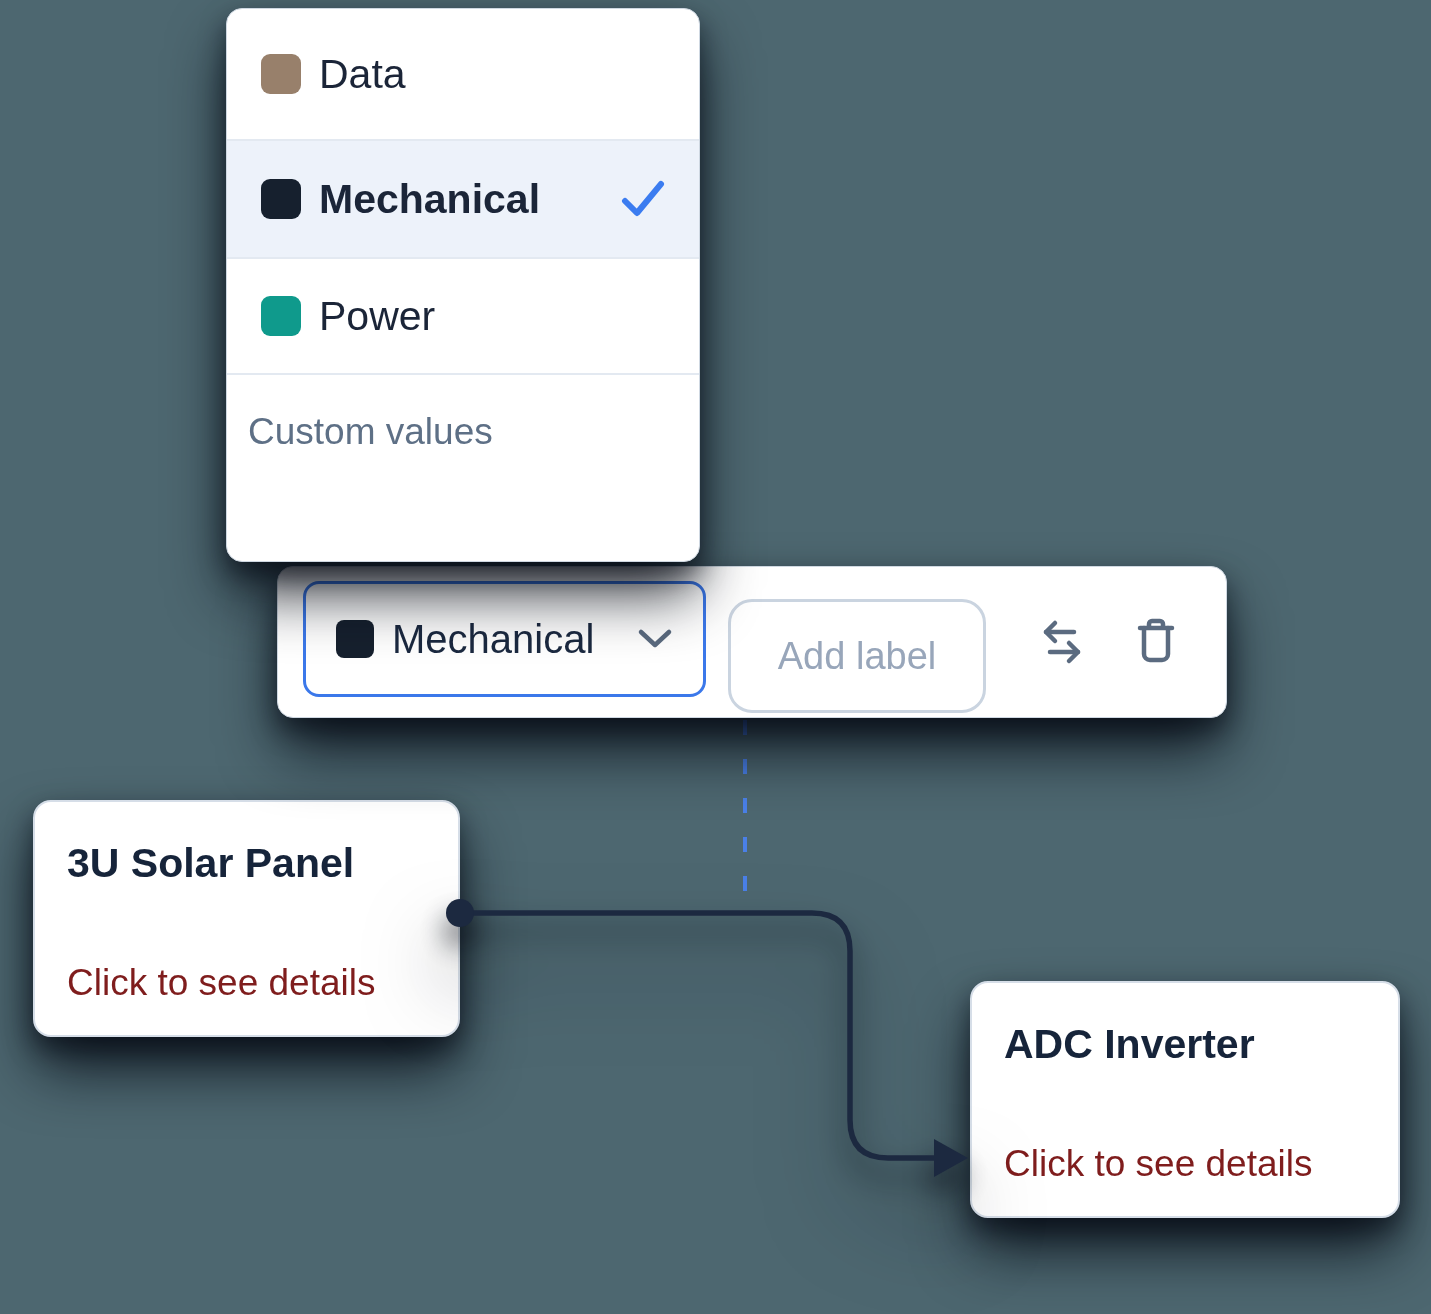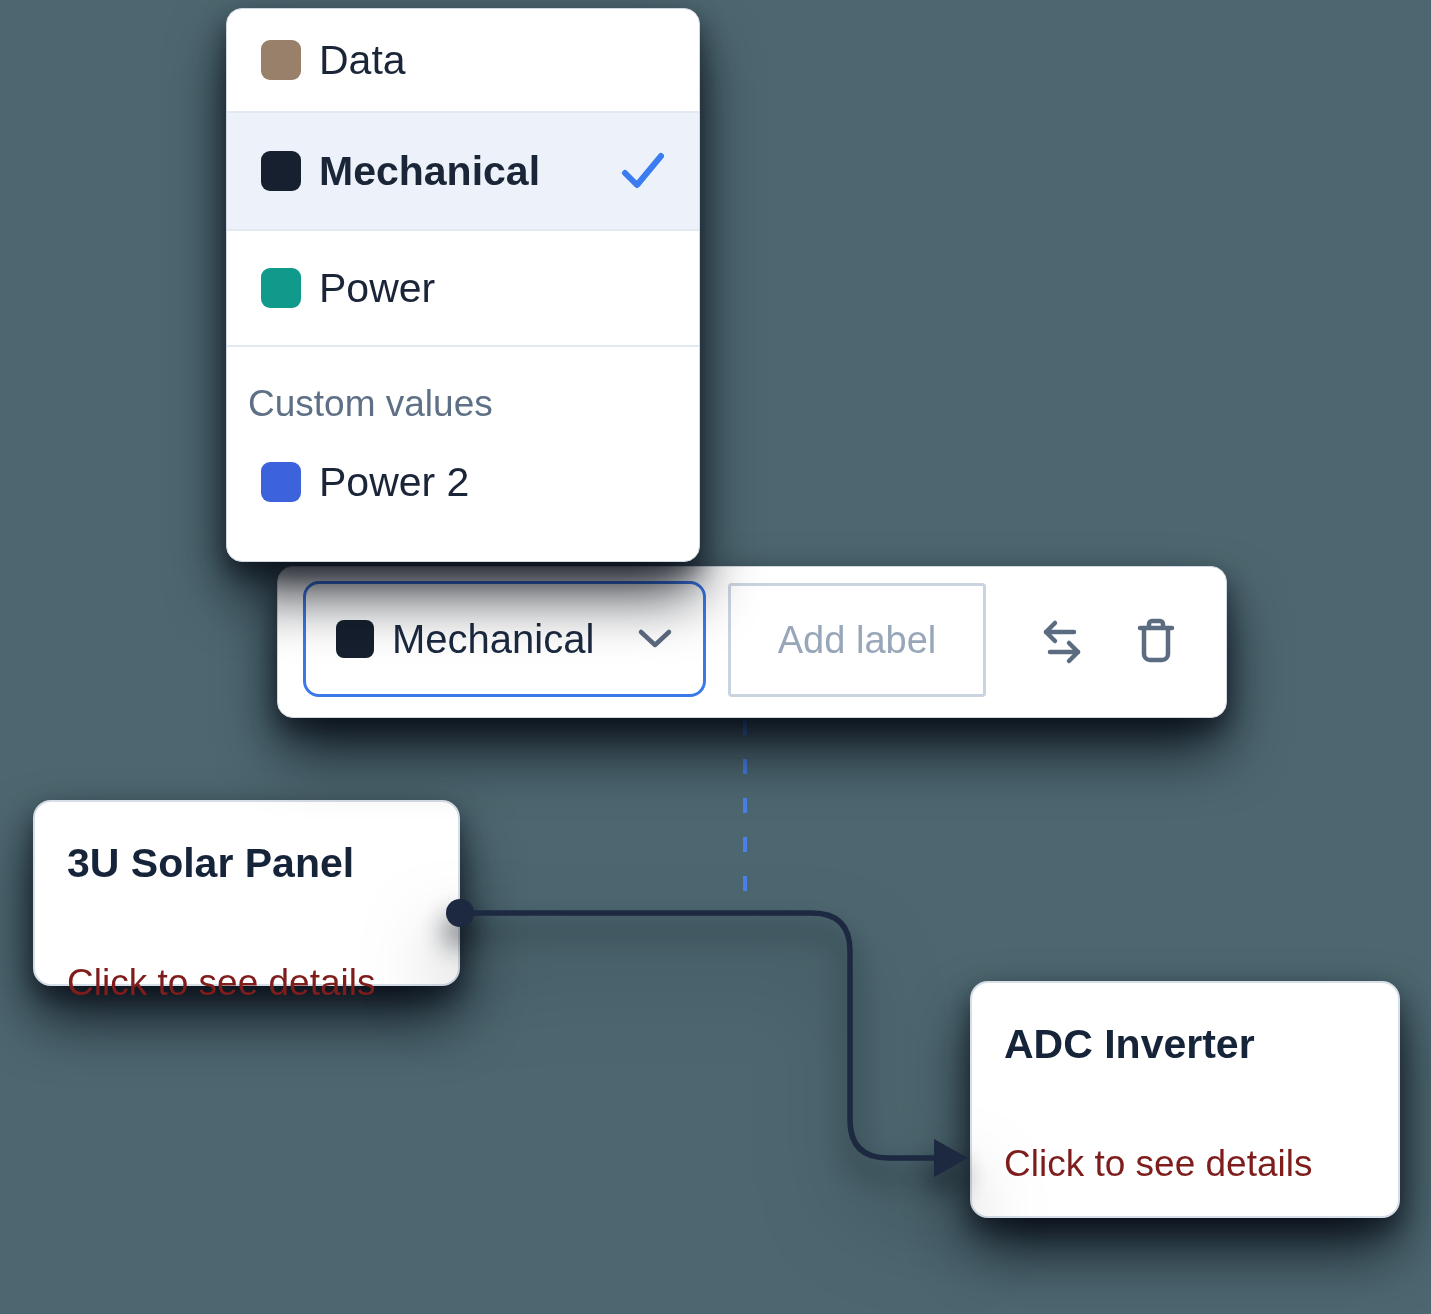--- a/index.html
+++ b/index.html
@@ -8,48 +8,48 @@
     font-family:"Liberation Sans","DejaVu Sans",sans-serif;
     background:#4d6770;
   }
   .panel{
     position:absolute;background:#ffffff;border:1px solid #cfd8e2;
     box-shadow:0 34px 60px -4px rgba(3,8,18,0.85), 0 12px 24px rgba(3,8,18,0.5);
     box-sizing:border-box;
   }
   
   .dropdown{left:226px;top:8px;width:474px;height:554px;border-radius:16px;z-index:6;}
-  .dd-item{height:102px;display:flex;align-items:center;padding:0 34px;box-sizing:border-box;
+  .dd-item{height:130px;display:flex;align-items:center;padding:0 34px;box-sizing:border-box;
     font-size:41px;color:#1b2538;cursor:default;}
   .dd-item.selected{height:120px;background:#edf2fa;border-top:2px solid #e3e9f1;
     border-bottom:2px solid #e3e9f1;font-weight:700;}
   .dd-item.with-sep{border-bottom:2px solid #e3e9f1;height:116px;padding-left:34px;}
   .swatch{width:40px;height:40px;border-radius:9px;flex:0 0 auto;margin-right:18px;}
   .dd-check{margin-left:auto;display:flex;}
   .dd-section{padding:36px 21px 6px;font-size:37px;color:#5e7086;}
   
   .toolbar{left:277px;top:566px;width:950px;height:152px;border-radius:16px;z-index:5;}
   .tb-select{position:absolute;left:25px;top:14px;width:403px;height:116px;
     border:3px solid #3b78ea;border-radius:16px;box-sizing:border-box;
     display:flex;align-items:center;padding:0 30px;background:#fff;}
   .tb-select .swatch{width:38px;height:38px;border-radius:8px;margin-right:18px;}
   .tb-select-label{font-size:40px;color:#1b2940;font-weight:500;}
   .tb-chevron{margin-left:auto;display:flex;}
-  .tb-input{position:absolute;left:450px;top:16px;width:258px;height:114px;
-    border:3px solid #cad4e0;border-radius:4px;box-sizing:border-box;background:#fff;
+  .tb-input{position:absolute;left:450px;top:32px;width:258px;height:114px;
+    border:3px solid #cad4e0;border-radius:24px;box-sizing:border-box;background:#fff;
     display:flex;align-items:center;justify-content:center;}
   .tb-input-placeholder{font-size:38px;color:#98a6ba;}
   .tb-icon{position:absolute;top:50%;transform:translateY(-50%);display:flex;cursor:pointer;}
   .tb-icon.swap{left:758px;}
   .tb-icon.trash{left:854px;}
   
   .node{position:absolute;background:#fff;border:2px solid #d6dee8;border-radius:18px;
     box-shadow:0 34px 60px -4px rgba(3,8,18,0.85), 0 12px 24px rgba(3,8,18,0.5);
     box-sizing:border-box;z-index:3;}
-  .node-1{left:33px;top:800px;width:427px;height:186px;}
+  .node-1{left:33px;top:800px;width:427px;height:237px;}
   .node-2{left:970px;top:981px;width:430px;height:237px;}
   .node-title{position:absolute;left:32px;top:38px;font-size:41px;font-weight:700;color:#16243a;}
   .node-subtitle{position:absolute;left:32px;top:160px;font-size:37px;color:#7f1d1d;}
   
   .edge-layer{position:absolute;left:0;top:0;z-index:4;pointer-events:none;}
   .edge-solid{filter:drop-shadow(0 18px 14px rgba(3,8,18,0.7)) drop-shadow(0 42px 38px rgba(3,8,18,0.55));}
   .icon-stroke{stroke:#5b6b80;stroke-width:4.5;fill:none;stroke-linecap:round;stroke-linejoin:round;}
 </style>
 </head>
 <body style="background-color: rgb(77, 103, 112);">
@@ -80,24 +80,20 @@
     </span>
   </div>
 
   <div class="dd-item with-sep">
     <span class="swatch" style="background-color: rgb(15, 154, 140);"></span>
     <span>Power</span>
   </div>
 
   <div class="dd-section">Custom values</div>
 
-  <div class="dd-item">
-    <span class="swatch" style="background-color: rgb(60, 99, 220);"></span>
-    <span>Power 2</span>
-  </div>
 
 </div>
 
 <div class="panel toolbar">
 
   <div class="tb-select" style="border-color: rgb(59, 120, 234);">
     <span class="swatch" style="background-color: rgb(22, 32, 46);"></span>
     <span class="tb-select-label">Mechanical</span>
     <span class="tb-chevron">
       <svg width="36" height="24" viewBox="0 0 36 24">

